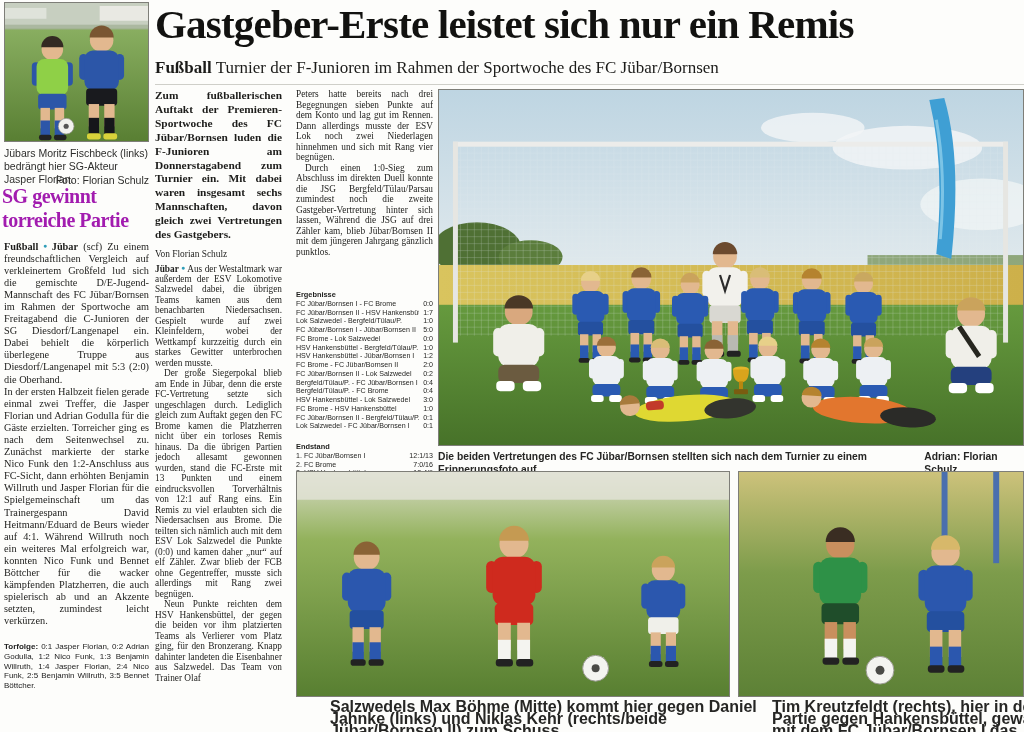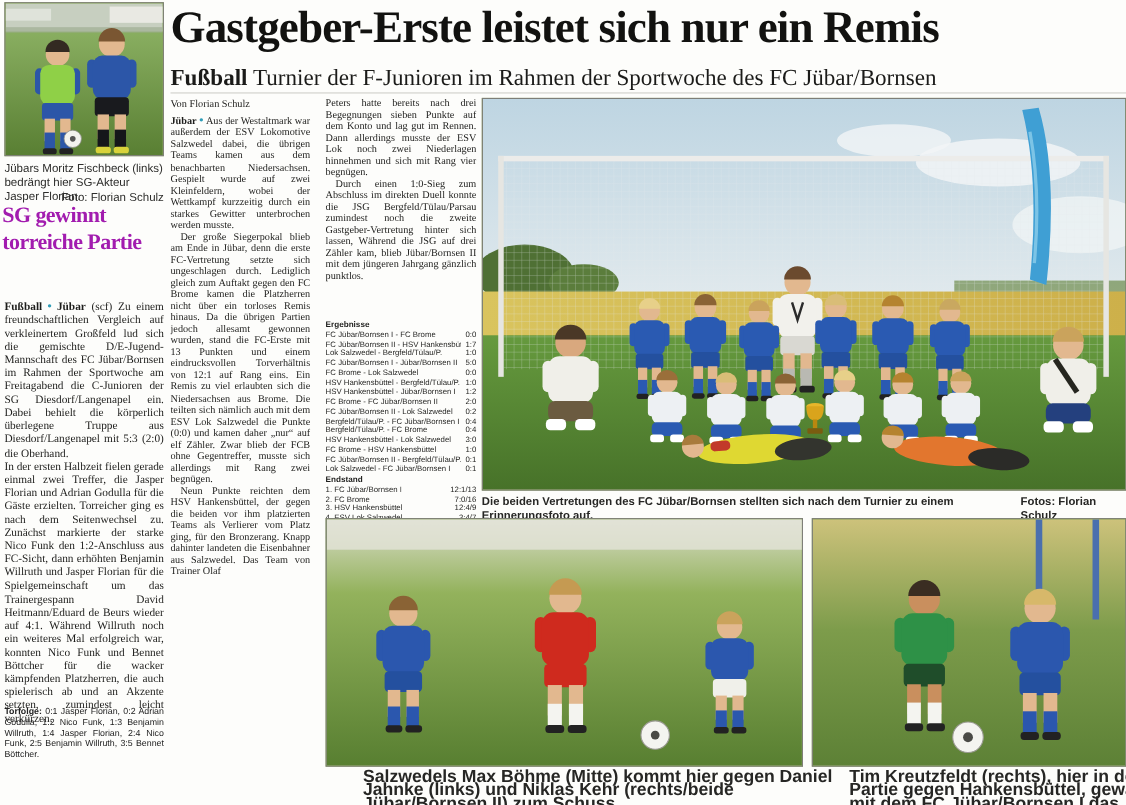--- a/index.html
+++ b/index.html
@@ -10,45 +10,45 @@
   .photo svg{display:block;width:100%;height:100%;}
 
   
   .rail-photo{left:4px;top:2px;width:145px;height:140px;}
   .rail-caption{left:4px;top:147px;width:145px;font-family:"Liberation Sans",sans-serif;
     font-size:10.5px;line-height:13px;color:#2e2e2c;}
   .rail-caption .credit{position:absolute;right:0;bottom:0;color:#2e2e2c;}
   .rail-headline{left:2px;top:184px;width:150px;margin:0;font-family:"Liberation Serif",serif;
     font-weight:bold;font-size:20px;line-height:24px;letter-spacing:-0.5px;color:#a21caf;}
   .rail-body{left:4px;top:240px;width:145px;height:398px;overflow:hidden;
-    font-family:"Liberation Serif",serif;font-size:10.3px;line-height:12.1px;text-align:justify;hyphens:auto;margin-top:32px;}
+    font-family:"Liberation Serif",serif;font-size:10.3px;line-height:12.1px;text-align:justify;hyphens:auto;}
   .rail-body p{margin:0;}
   .torfolge{left:4px;top:642px;width:145px;font-family:"Liberation Sans",sans-serif;
     font-size:8px;line-height:9.8px;color:#222;text-align:justify;}
 
   
   .main-headline{left:155px;top:0px;width:869px;margin:0;font-family:"Liberation Serif",serif;
     font-weight:bold;font-size:41px;line-height:48px;letter-spacing:-0.8px;color:#121210;white-space:nowrap;}
-  .kicker{left:155px;top:58px;width:869px;font-family:"Liberation Serif",serif;font-size:21px;color:#1b1b19;}
+  .kicker{left:155px;top:58px;width:869px;font-family:"Liberation Serif",serif;font-size:17px;color:#1b1b19;}
   .rule{left:155px;top:84px;width:869px;height:1px;background:#cfcfc9;}
 
   .col{font-family:"Liberation Serif",serif;font-size:9.3px;line-height:10.5px;text-align:justify;hyphens:auto;overflow:hidden;}
   .col p{margin:0;}
   .col .indent{text-indent:9px;}
   .col1{left:155px;top:89px;width:127px;height:640px;}
   .col2{left:296px;top:89px;width:137px;height:203px;}
   .lede{font-weight:bold;font-size:11.4px;line-height:13.9px;margin:0 0 6px 0 !important;}
   .byline{font-size:9.4px;margin:0 0 3px 0 !important;line-height:12px;}
   .bullet{color:var(--accent,#2f9db8);font-size:7px;vertical-align:1.5px;padding:0 2px;}
 
   
   .results{left:296px;top:291px;width:137px;font-family:"Liberation Sans",sans-serif;
     font-size:7.1px;line-height:8.75px;color:#1f1f1d;}
   .res-title{font-weight:bold;font-size:7.4px;}
-  .res-title.second{margin-top:1px;}
+  .res-title.second{margin-top:12px;}
   .res-row{display:flex;justify-content:space-between;}
   .res-row .l{white-space:nowrap;overflow:hidden;}
   .res-row .r{padding-left:4px;}
 
   
   .main-photo{left:438px;top:89px;width:586px;height:357px;}
   .main-caption{left:438px;top:450px;width:586px;display:flex;justify-content:space-between;
     font-family:"Liberation Sans",sans-serif;font-size:10.3px;font-weight:bold;color:#262624;line-height:13px;align-items:center;}
   .bl-photo{left:296px;top:471px;width:434px;height:226px;}
   .br-photo{left:738px;top:471px;width:286px;height:226px;}
@@ -125,20 +125,21 @@
   </div>
 
   <h1 class="abs main-headline">Gastgeber-Erste leistet sich nur ein Remis</h1>
   <div class="abs kicker">
     <b>Fußball</b>
     <span>Turnier der F-Junioren im Rahmen der Sportwoche des FC Jübar/Bornsen</span>
   </div>
   <div class="abs rule"></div>
 
   <div class="abs col col1">
+    <p class="lede">Zum fußballerischen Auftakt der Premieren-Sportwoche des FC Jübar/Bornsen luden die F-Junioren am Donnerstagabend zum Turnier ein. Mit dabei waren insgesamt sechs Mannschaften, davon gleich zwei Vertretungen des Gastgebers.</p>
     <p class="byline">Von Florian Schulz</p>
     <p><b>Jübar</b><span class="bullet">●</span><span>Aus der Westaltmark war außerdem der ESV Lokomotive Salzwedel dabei, die übrigen Teams kamen aus dem benachbarten Niedersachsen. Gespielt wurde auf zwei Kleinfeldern, wobei der Wettkampf kurzzeitig durch ein starkes Gewitter unterbrochen werden musste.</span></p>
     <p class="indent">Der große Siegerpokal blieb am Ende in Jübar, denn die erste FC-Vertretung setzte sich ungeschlagen durch. Lediglich gleich zum Auftakt gegen den FC Brome kamen die Platzherren nicht über ein torloses Remis hinaus. Da die übrigen Partien jedoch allesamt gewonnen wurden, stand die FC-Erste mit 13 Punkten und einem eindrucksvollen Torverhältnis von 12:1 auf Rang eins. Ein Remis zu viel erlaubten sich die Niedersachsen aus Brome. Die teilten sich nämlich auch mit dem ESV Lok Salzwedel die Punkte (0:0) und kamen daher „nur“ auf elf Zähler. Zwar blieb der FCB ohne Gegentreffer, musste sich allerdings mit Rang zwei begnügen.</p>
     <p class="indent">Neun Punkte reichten dem HSV Hankensbüttel, der gegen die beiden vor ihm platzierten Teams als Verlierer vom Platz ging, für den Bronzerang. Knapp dahinter landeten die Eisenbahner aus Salzwedel. Das Team von Trainer Olaf</p>
   </div>
 
   <div class="abs col col2">
     <p>Peters hatte bereits nach drei Begegnungen sieben Punkte auf dem Konto und lag gut im Rennen. Dann allerdings musste der ESV Lok noch zwei Niederlagen hinnehmen und sich mit Rang vier begnügen.</p>
     <p class="indent">Durch einen 1:0-Sieg zum Abschluss im direkten Duell konnte die JSG Bergfeld/Tülau/Parsau zumindest noch die zweite Gastgeber-Vertretung hinter sich lassen, Während die JSG auf drei Zähler kam, blieb Jübar/Bornsen II mit dem jüngeren Jahrgang gänzlich punktlos.</p>
   </div>
@@ -308,21 +309,21 @@
       <g transform="translate(303,298)">
         <ellipse cx="0" cy="-17" rx="8" ry="3" fill="#e8b62a"></ellipse>
         <path d="M-8,-17 q0,13 8,13 q8,0 8,-13 z" fill="#d9a41c"></path>
         <rect x="-2" y="-5" width="4" height="8" fill="#b9870f"></rect>
         <rect x="-7" y="3" width="14" height="5" rx="1" fill="#7a5c10"></rect>
       </g>
     </svg>
   </div>
   <div class="abs main-caption">
     <span>Die beiden Vertretungen des FC Jübar/Bornsen stellten sich nach dem Turnier zu einem Erinnerungsfoto auf.</span>
-    <span>Fotos: Florian Schulz</span>
+    <span>Adrian: Florian Schulz</span>
   </div>
 
   <div class="abs photo bl-photo">
     <svg viewBox="0 0 434 226" preserveAspectRatio="none">
       <defs>
         <linearGradient id="grass3" x1="0" y1="0" x2="0" y2="1">
           <stop offset="0" stop-color="#d9dcc8"></stop>
             <stop offset="0.3" stop-color="#93b25c"></stop>
             <stop offset="1" stop-color="#587f31"></stop>
         </linearGradient>

